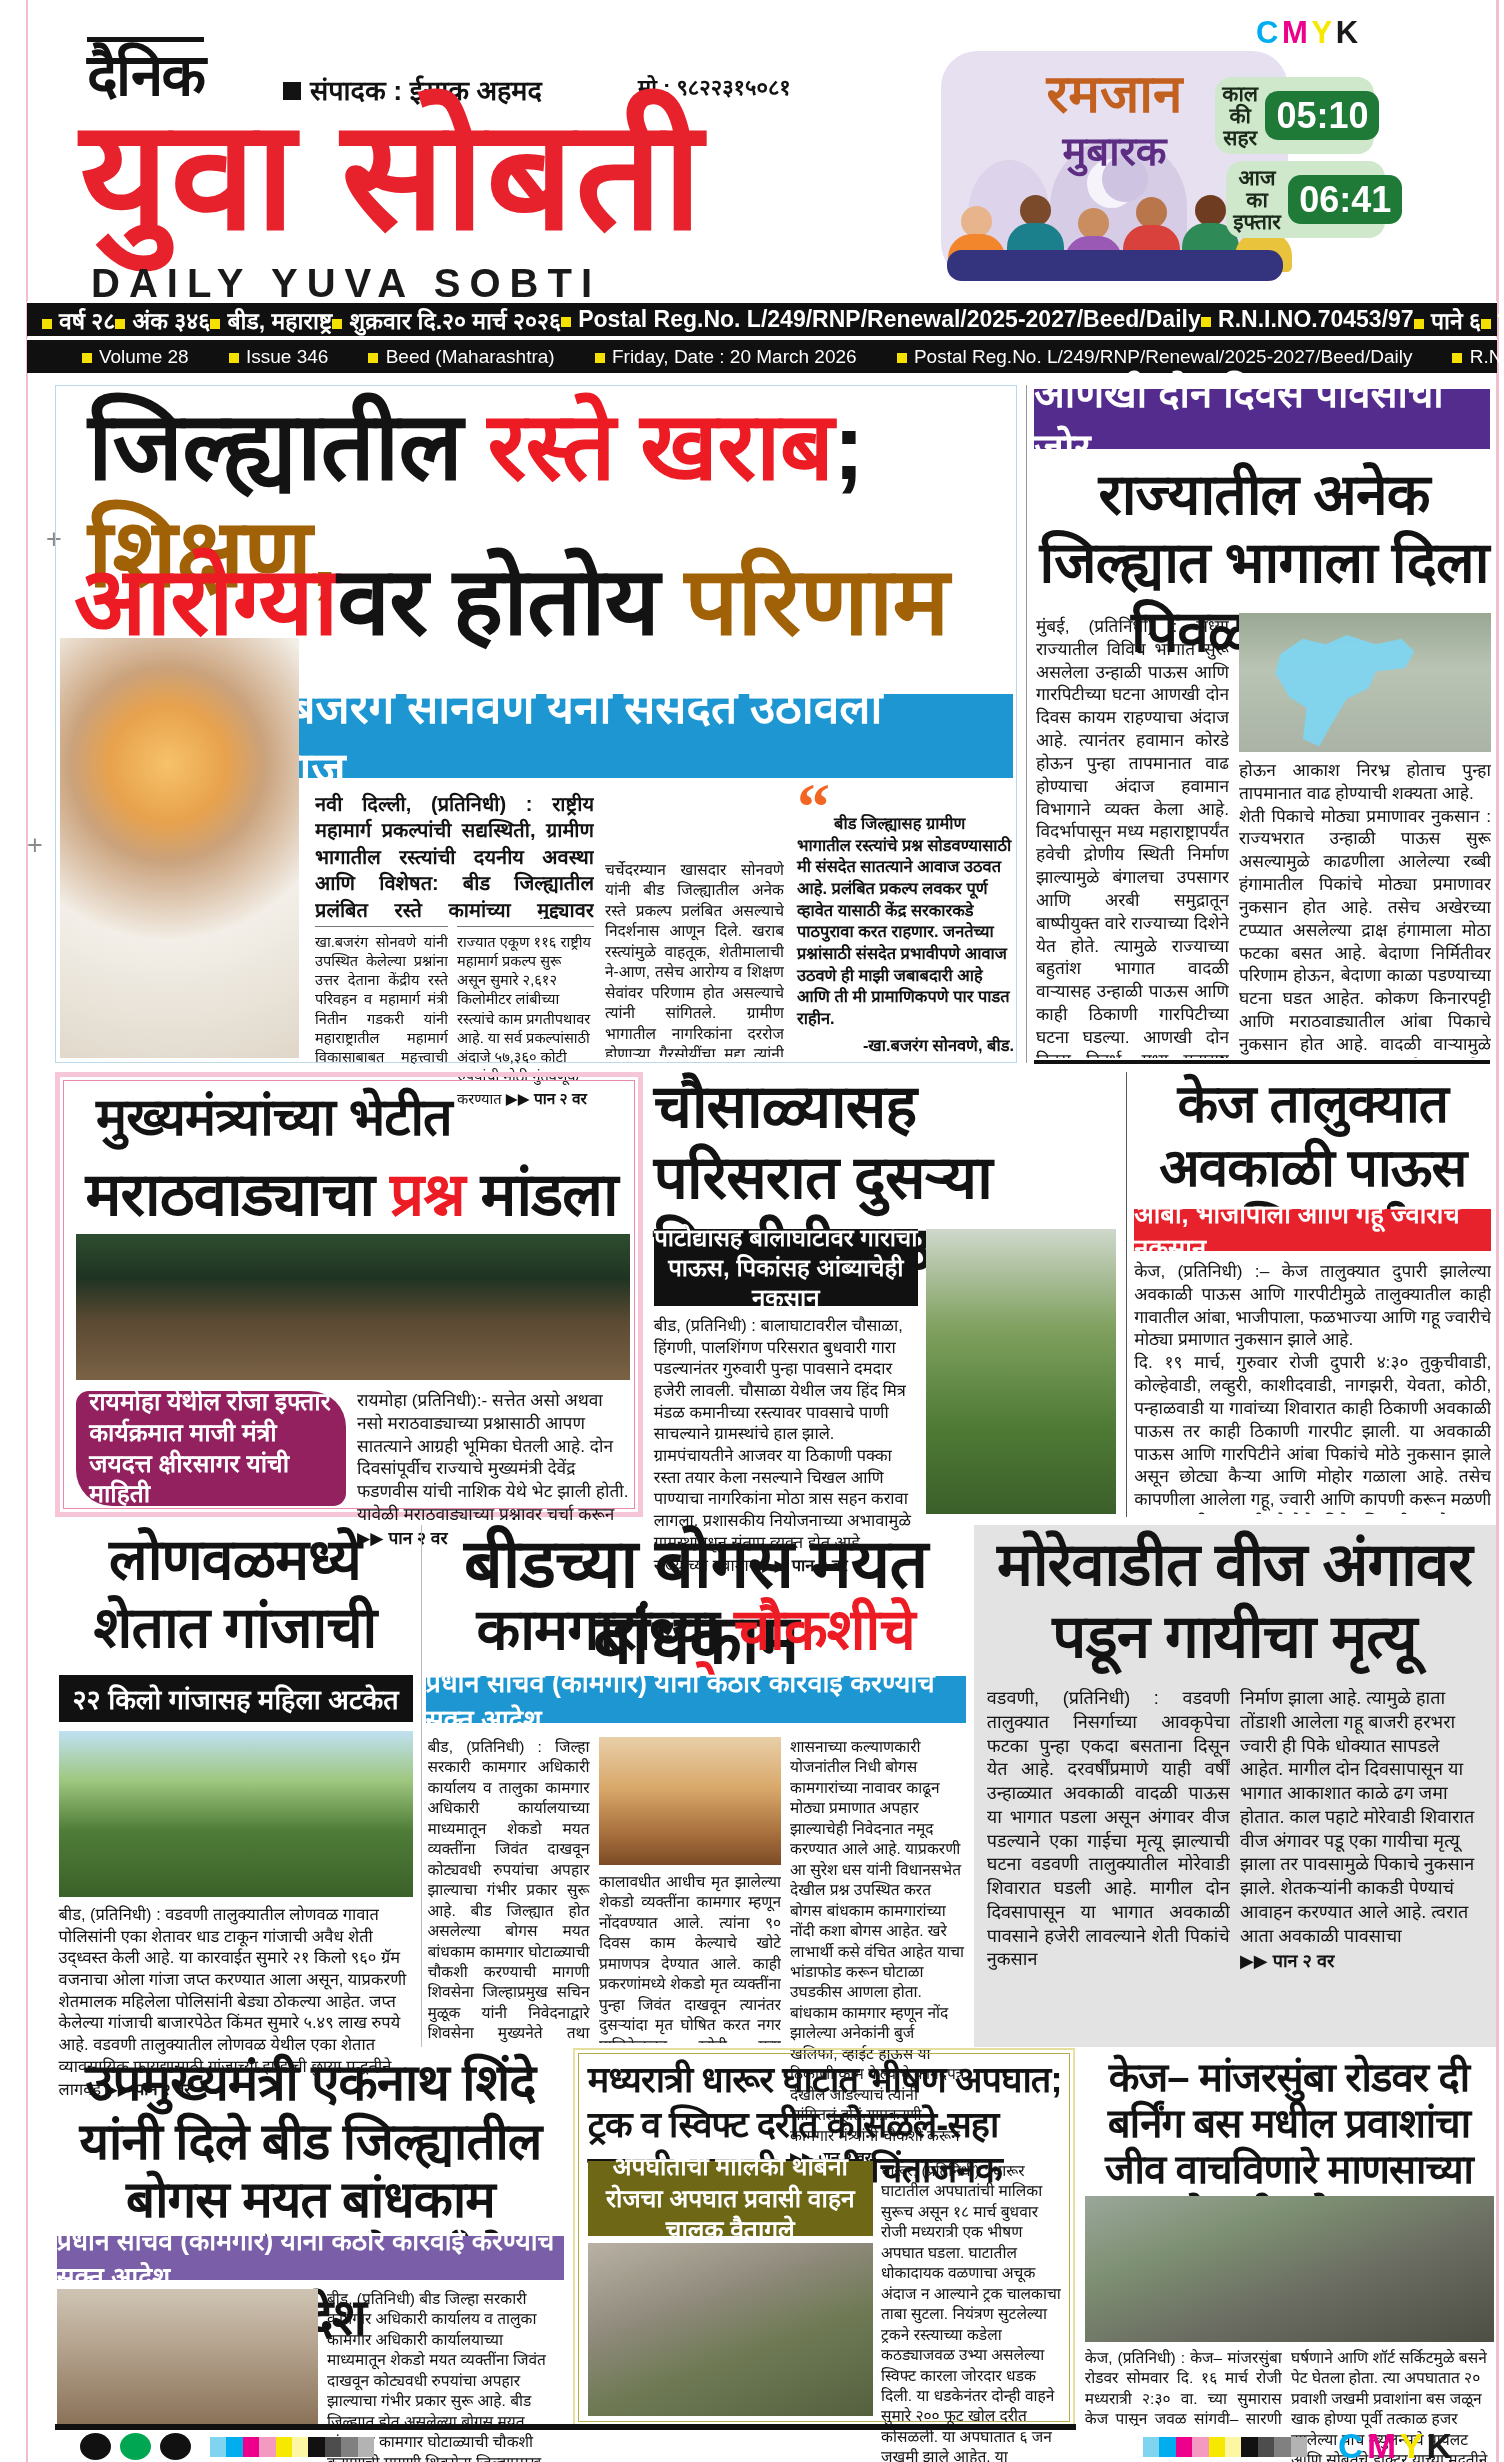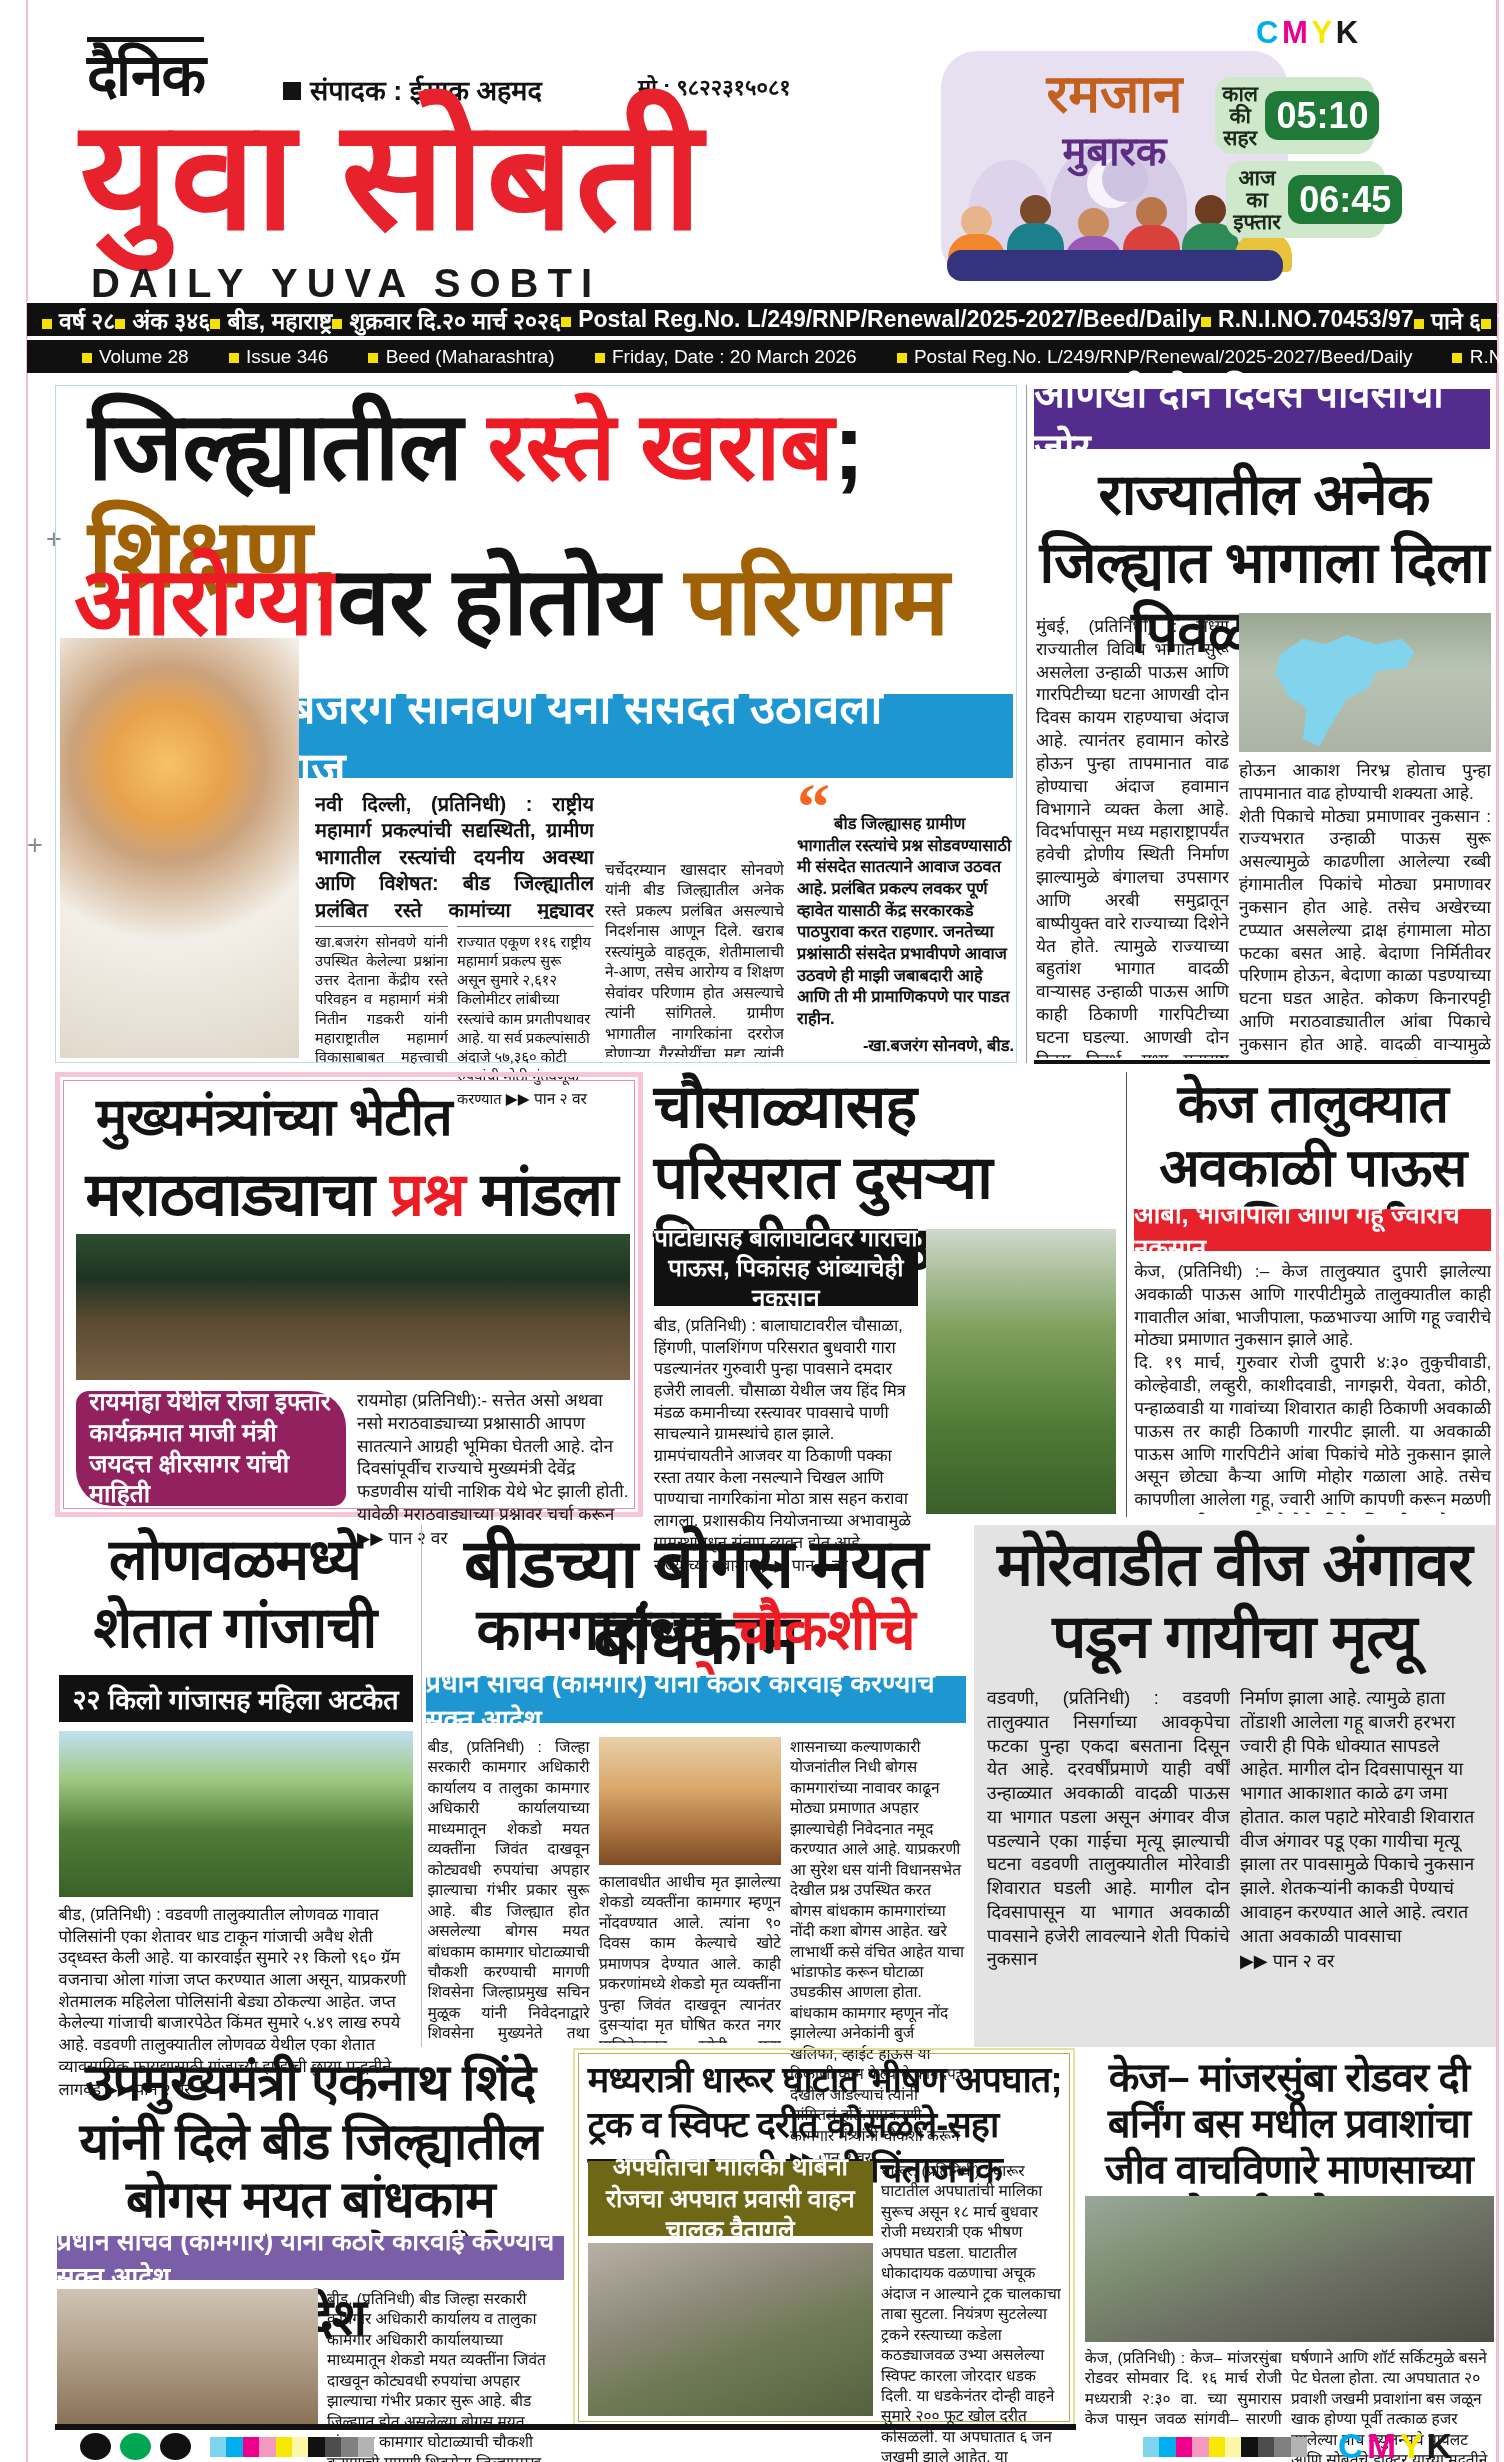--- a/index.html
+++ b/index.html
@@ -36,21 +36,21 @@
   .ibar .li{white-space:nowrap;font-weight:bold;}
   .ibar .li::before{content:'';display:inline-block;width:10px;height:10px;background:#f5e003;margin-right:7.3px;}
   .ibar1 .li{font-size:23px;}
   .ibar2 .li{font-size:19px;font-weight:normal;padding-left:40px;}
   
   .story{position:absolute;box-sizing:border-box;}
   .hl{font-weight:bold;line-height:1.12;letter-spacing:-0.9px;}
   .c-red{color:#ed1c24}.c-dark{color:#a16207}.c-black{color:#131313}
   .bar{color:#fff;font-weight:bold;display:flex;align-items:center;box-sizing:border-box;}
   .body-txt{font-size:19px;line-height:1.32;text-align:justify;overflow:hidden;white-space:pre-line;}
-  .jump{font-weight:normal;white-space:nowrap;}
+  .jump{font-weight:bold;white-space:nowrap;}
   .photo{position:absolute;overflow:hidden;}
   .rule{position:absolute;background:#111;}
   .colhead{font-weight:bold;text-align:center;line-height:1.2;}
   .quotebox{position:relative;}
   .qmark{color:#f26522;font-size:66px;line-height:0.6;font-weight:bold;font-family:"Liberation Serif","DejaVu Serif",serif;}
   
   .ph-portrait{background:radial-gradient(circle at 45% 30%,#f6c26a 0%,#e8a24d 18%,#caa27c 30%,#f3efe8 55%,#dfd7c9 100%);}
   .ph-night{background:linear-gradient(180deg,#2e4d2f 0%,#1f3322 30%,#5c4a33 60%,#7a6245 100%);}
   .ph-rain{background:linear-gradient(180deg,#9aa793 0%,#b9c4b4 40%,#aab3a6 100%);}
   .ph-crop{background:linear-gradient(180deg,#cfd8cc 0%,#7fa05e 35%,#4e7a35 70%,#3c5f2a 100%);}
@@ -121,21 +121,21 @@
         </div>
       <div class="table-bar" style="left:5.5px;top:199px;width:336px;height:31px"></div>
     </div>
 
     <div class="pill" style="left:274px;top:33px;width:144px">
       <span class="lbl">काल की सहर</span>
       <span class="time">05:10</span>
     </div>
     <div class="pill" style="left:285px;top:117px;width:144px">
       <span class="lbl">आज का इफ्तार</span>
-      <span class="time">06:45</span>
+      <span class="time">06:41</span>
     </div>
   </div>
 
   <div class="ibar ibar1" style="top:301px">
       <span class="li">वर्ष २८</span>
       <span class="li">अंक ३४६</span>
       <span class="li">बीड, महाराष्ट्र</span>
       <span class="li">शुक्रवार दि.२० मार्च २०२६</span>
       <span class="li">Postal Reg.No. L/249/RNP/Renewal/2025-2027/Beed/Daily</span>
       <span class="li">R.N.I.NO.70453/97</span>

